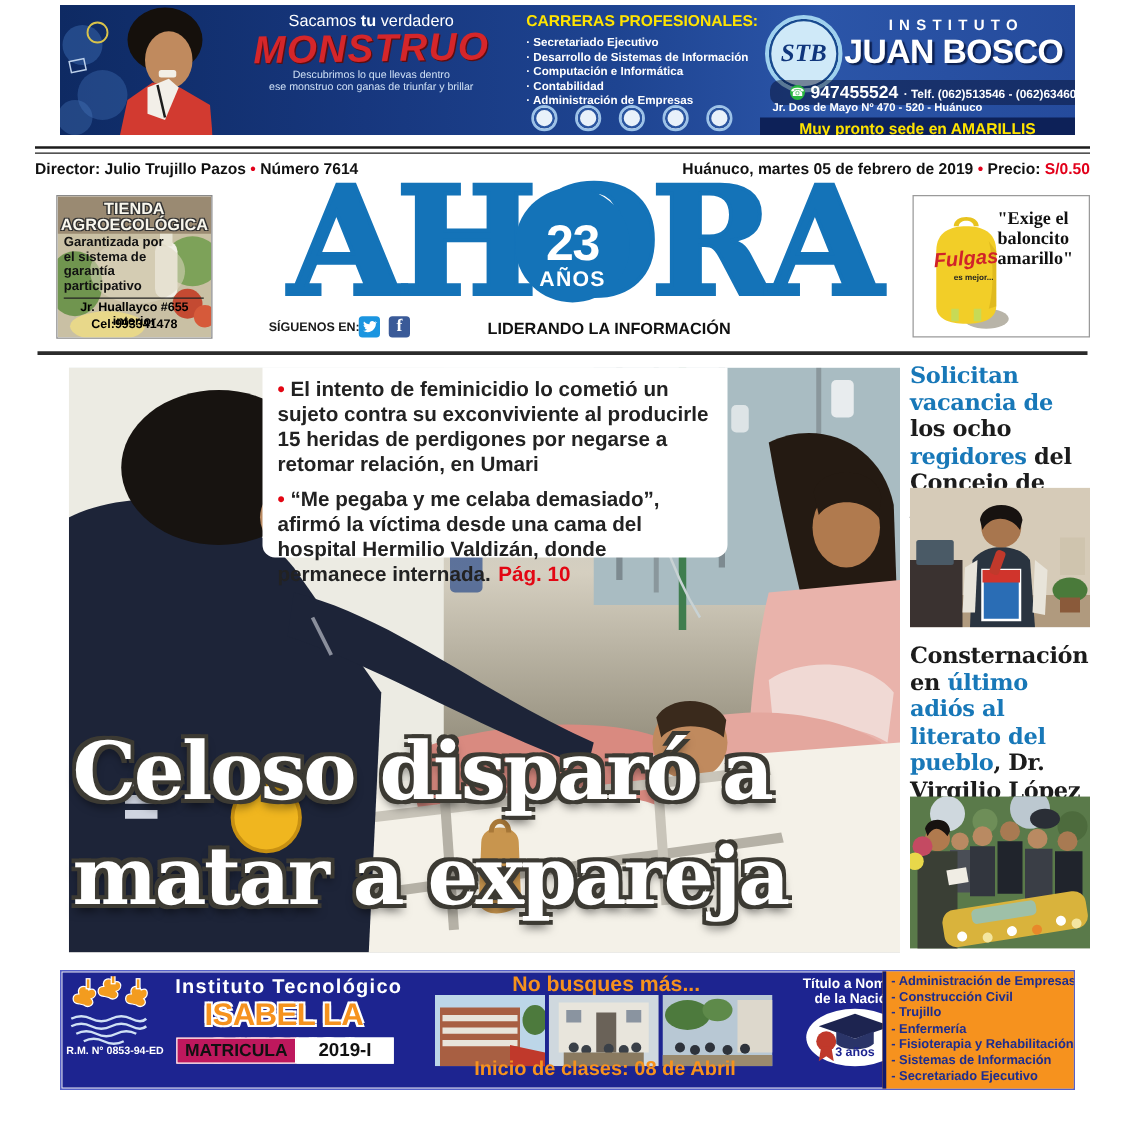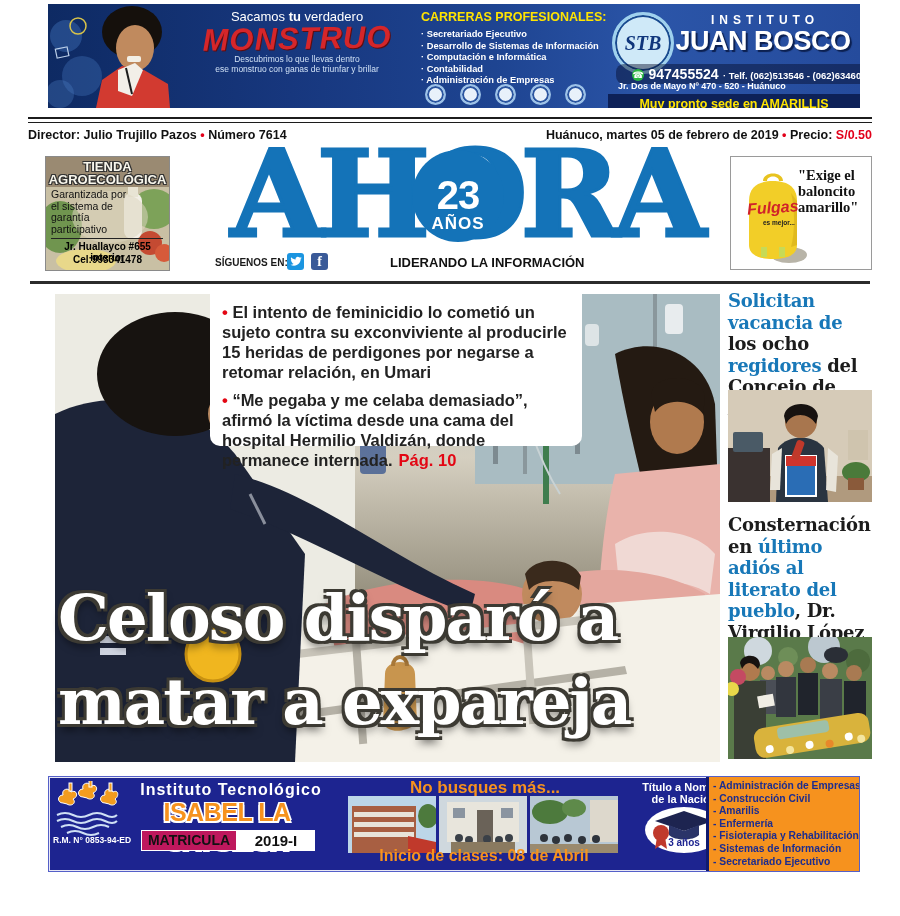--- a/index.html
+++ b/index.html
@@ -51,21 +51,21 @@
   .infobar{left:28px;top:128px;width:844px;height:16px;font-size:12.5px;font-weight:bold;color:#111;}
   .infobar .right{position:absolute;right:0;top:0;}
   .red{color:#e2001a;}
 
   
   .tienda{left:45px;top:156px;width:123px;height:113px;border:1px solid #8a8a8a;overflow:hidden;}
   .tienda svg{position:absolute;left:0;top:0;}
   .tienda-title{position:absolute;left:0;top:3px;width:100%;text-align:center;
      font-size:13px;font-weight:bold;line-height:13px;color:#f8f6ec;
      text-shadow:1px 1px 0 #333,-1px -1px 0 #333,1px -1px 0 #333,-1px 1px 0 #333;}
-  .tienda-body{position:absolute;left:5px;top:32px;width:80px;font-size:10.5px;font-weight:normal;
+  .tienda-body{position:absolute;left:5px;top:32px;width:80px;font-size:10.5px;font-weight:bold;
      line-height:11.5px;color:#111;}
   .tienda-hr{position:absolute;left:5px;top:81px;width:112px;border-top:1px solid #222;}
   .tienda-addr{position:absolute;left:0;top:84px;width:100%;text-align:center;
      font-size:10px;font-weight:bold;color:#000;}
   .tienda-tel{position:absolute;left:0;top:97px;width:100%;text-align:center;
      font-size:10px;font-weight:bold;color:#000;}
 
   .logo-text{left:215px;top:140px;width:500px;text-align:center;
      font-family:"DejaVu Serif",serif;font-weight:bold;font-size:120px;line-height:108px;
      color:#1473b8;letter-spacing:-7px;-webkit-text-stroke:3px #1473b8;}
@@ -484,21 +484,21 @@
         <path d="M24 18 L24 28 C30 34 48 34 54 28 L54 18 L39 24 Z" fill="#2a3468"></path>
         <path d="M66 14 L66 30" stroke="#e8a020" stroke-width="2"></path>
         <circle cx="66" cy="32" r="3" fill="#e8a020"></circle>
       </svg>
     </div>
     <div class="ba-years">3 años</div>
     <div class="ba-careers">
       <ul>
         <li>- Administración de Empresas</li>
         <li>- Construcción Civil</li>
-        <li>- Amarilis</li>
+        <li>- Trujillo</li>
         <li>- Enfermería</li>
         <li>- Fisioterapia y Rehabilitación</li>
         <li>- Sistemas de Información</li>
         <li>- Secretariado Ejecutivo</li>
       </ul>
     </div>
   </div>
 
 </div>
 

